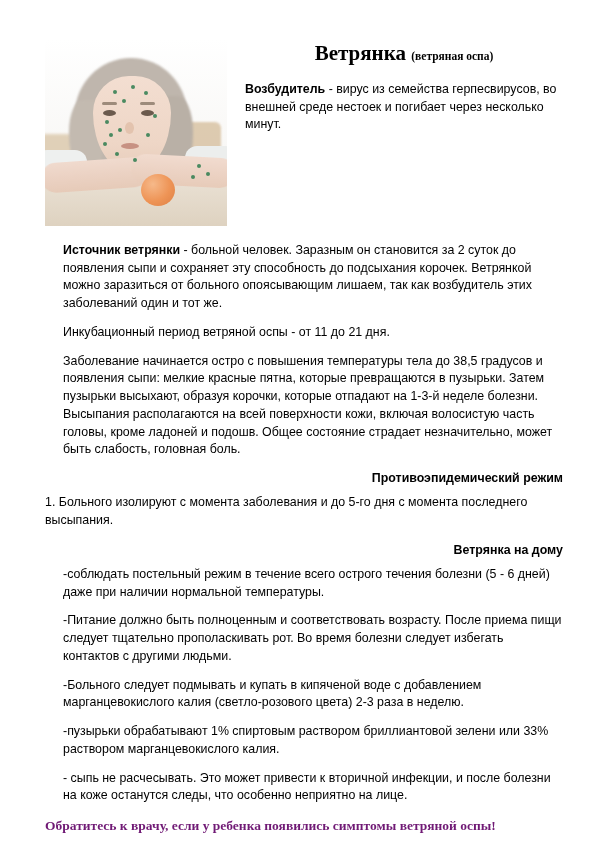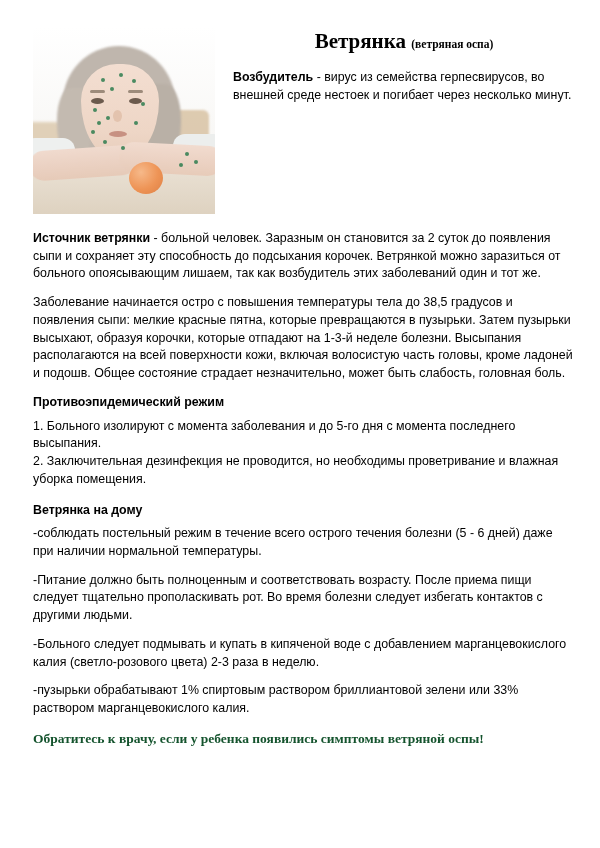--- a/index.html
+++ b/index.html
@@ -15,21 +15,21 @@
     color: #000000;
     position: relative;
     overflow: hidden;
   }
   .page {
     position: relative;
     width: 600px;
     height: 688px;
     background: #ffffff;
     box-sizing: border-box;
-    padding: 0;
+    padding: 12px;
   }
 
   
   .top-area {
     position: relative;
     display: flex;
     align-items: flex-start;
     padding: 20px 25px 0 33px;
     box-sizing: border-box;
   }
@@ -257,39 +257,40 @@
   .b { font-weight: bold; }
 
   
   .body-col {
     padding: 16px 25px 0 33px;
     box-sizing: border-box;
   }
   .para {
     font-size: 12.4px;
     line-height: 1.43;
-    margin: 0 0 11px 0;
+    margin: 0 0 11px 18px;
   }
   .heading {
     font-size: 12.4px;
     font-weight: bold;
     line-height: 1.43;
     margin: 0 0 6px 0;
+    text-align: right;
   }
   .numlist {
     margin: 0 0 13px 0;
     font-size: 12.4px;
     line-height: 1.43;
   }
   .numlist div { margin: 0; }
   .warning {
     font-family: "Liberation Serif", serif;
     font-weight: bold;
     font-size: 13.5px;
-    color: #14532d;
+    color: #701a75;
     margin: 12px 0 0 0;
     line-height: 1.3;
   }
 </style>
 </head>
 <body>
 
 <div class="page">
 
   <div class="top-area">
@@ -346,33 +347,34 @@
       </p>
     </div>
   </div>
 
   <div class="body-col">
 
     <p class="para">
       <span class="b">Источник ветрянки</span><span> - больной человек. Заразным он становится за 2 суток до появления сыпи и сохраняет эту способность до подсыхания корочек. Ветрянкой можно заразиться от больного опоясывающим лишаем, так как возбудитель этих заболеваний один и тот же.</span>
     </p>
 
+    <p class="para">Инкубационный период ветряной оспы - от 11 до 21 дня.</p>
 
     <p class="para">Заболевание начинается остро с повышения температуры тела до 38,5 градусов и появления сыпи: мелкие красные пятна, которые превращаются в пузырьки. Затем пузырьки высыхают, образуя корочки, которые отпадают на 1-3-й неделе болезни. Высыпания располагаются на всей поверхности кожи, включая волосистую часть головы, кроме ладоней и подошв. Общее состояние страдает незначительно, может быть слабость, головная боль.</p>
 
     <div class="heading">Противоэпидемический режим</div>
 
     <div class="numlist">
       <div>1. Больного изолируют с момента заболевания и до 5-го дня с момента последнего высыпания.</div>
-      <div>2. Заключительная дезинфекция не проводится, но необходимы проветривание и влажная уборка помещения.</div>
     </div>
 
     <div class="heading">Ветрянка на дому</div>
 
     <p class="para">-соблюдать постельный режим в течение всего острого течения болезни (5 - 6 дней) даже при наличии нормальной температуры.</p>
     <p class="para">-Питание должно быть полноценным и соответствовать возрасту. После приема пищи следует тщательно прополаскивать рот. Во время болезни следует избегать контактов с другими людьми.</p>
     <p class="para">-Больного следует подмывать и купать в кипяченой воде с добавлением марганцевокислого калия (светло-розового цвета) 2-3 раза в неделю.</p>
     <p class="para">-пузырьки обрабатывают 1% спиртовым раствором бриллиантовой зелени или 33% раствором марганцевокислого калия.</p>
+    <p class="para">- сыпь не расчесывать. Это может привести к вторичной инфекции, и после болезни на коже останутся следы, что особенно неприятно на лице.</p>
 
     <p class="warning">Обратитесь к врачу, если у ребенка появились симптомы ветряной оспы!</p>
 
   </div>
 </div>
 
 </body></html>

